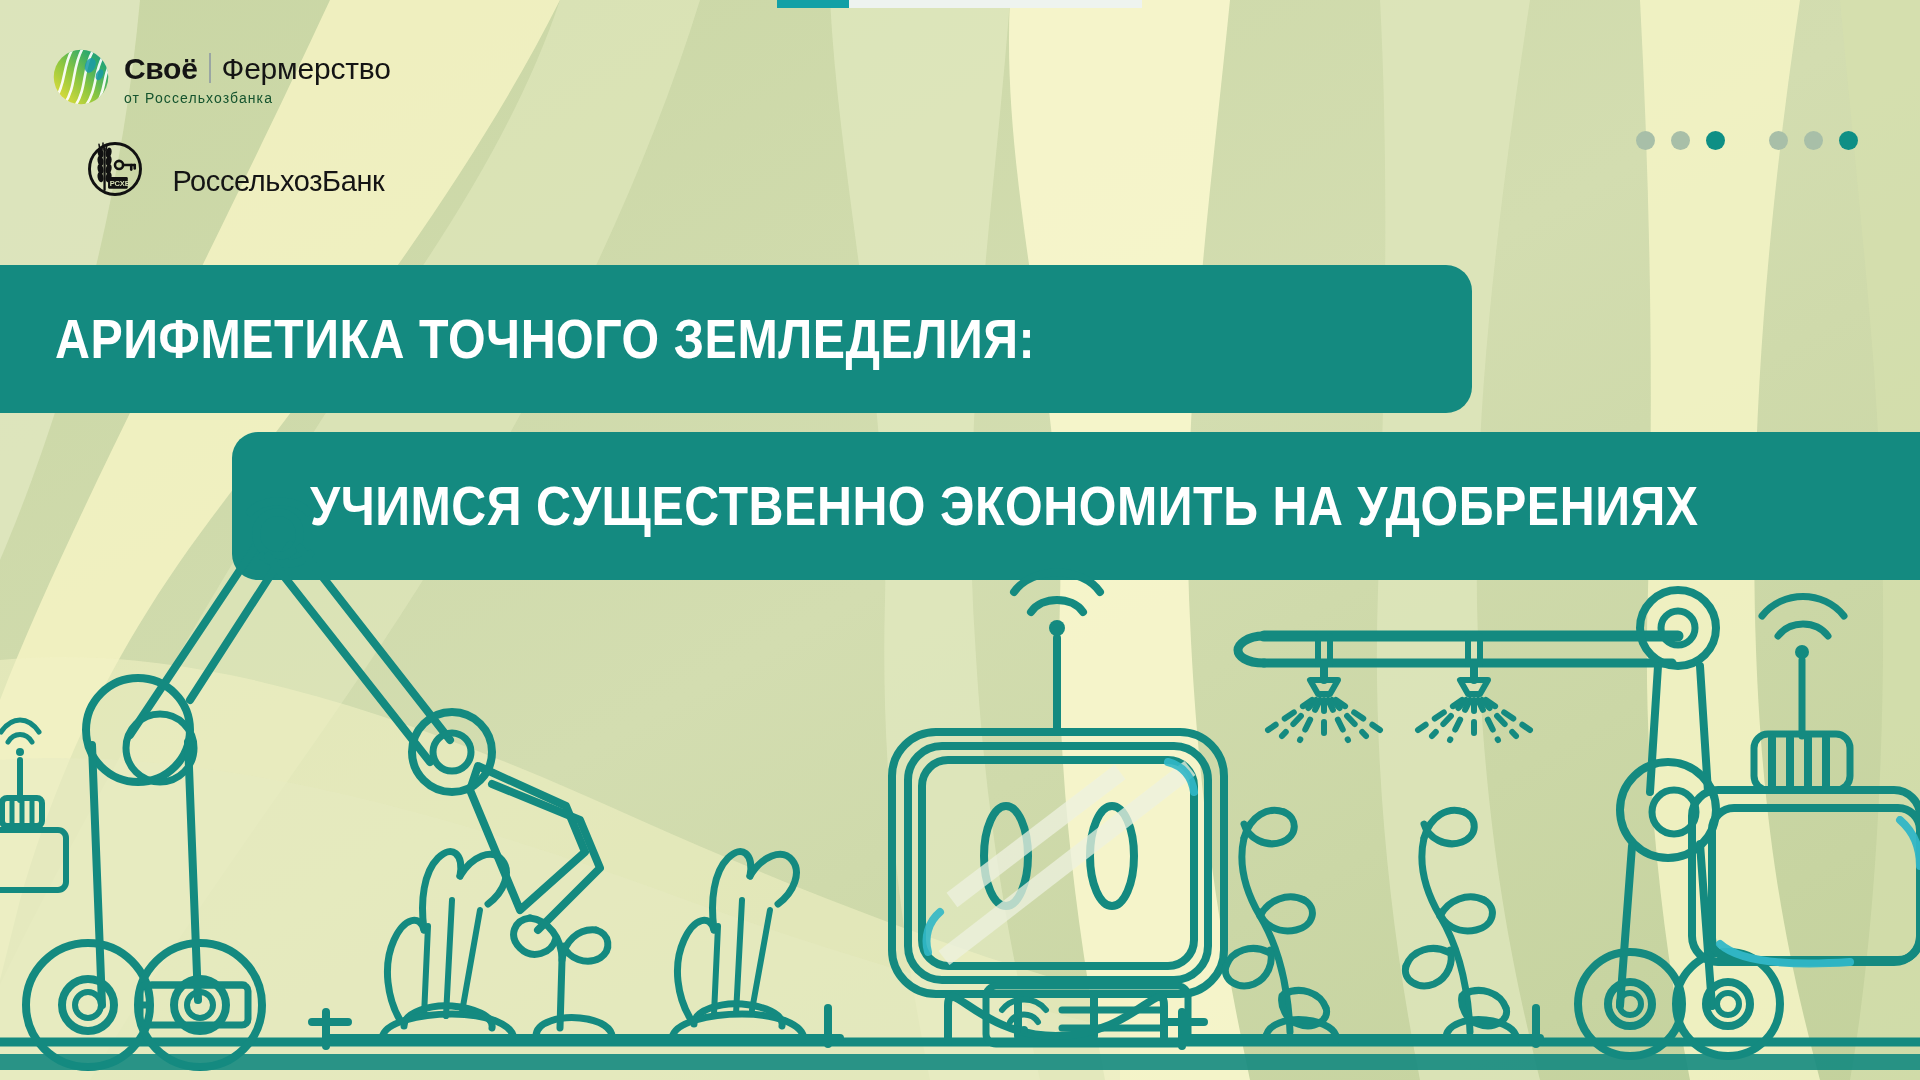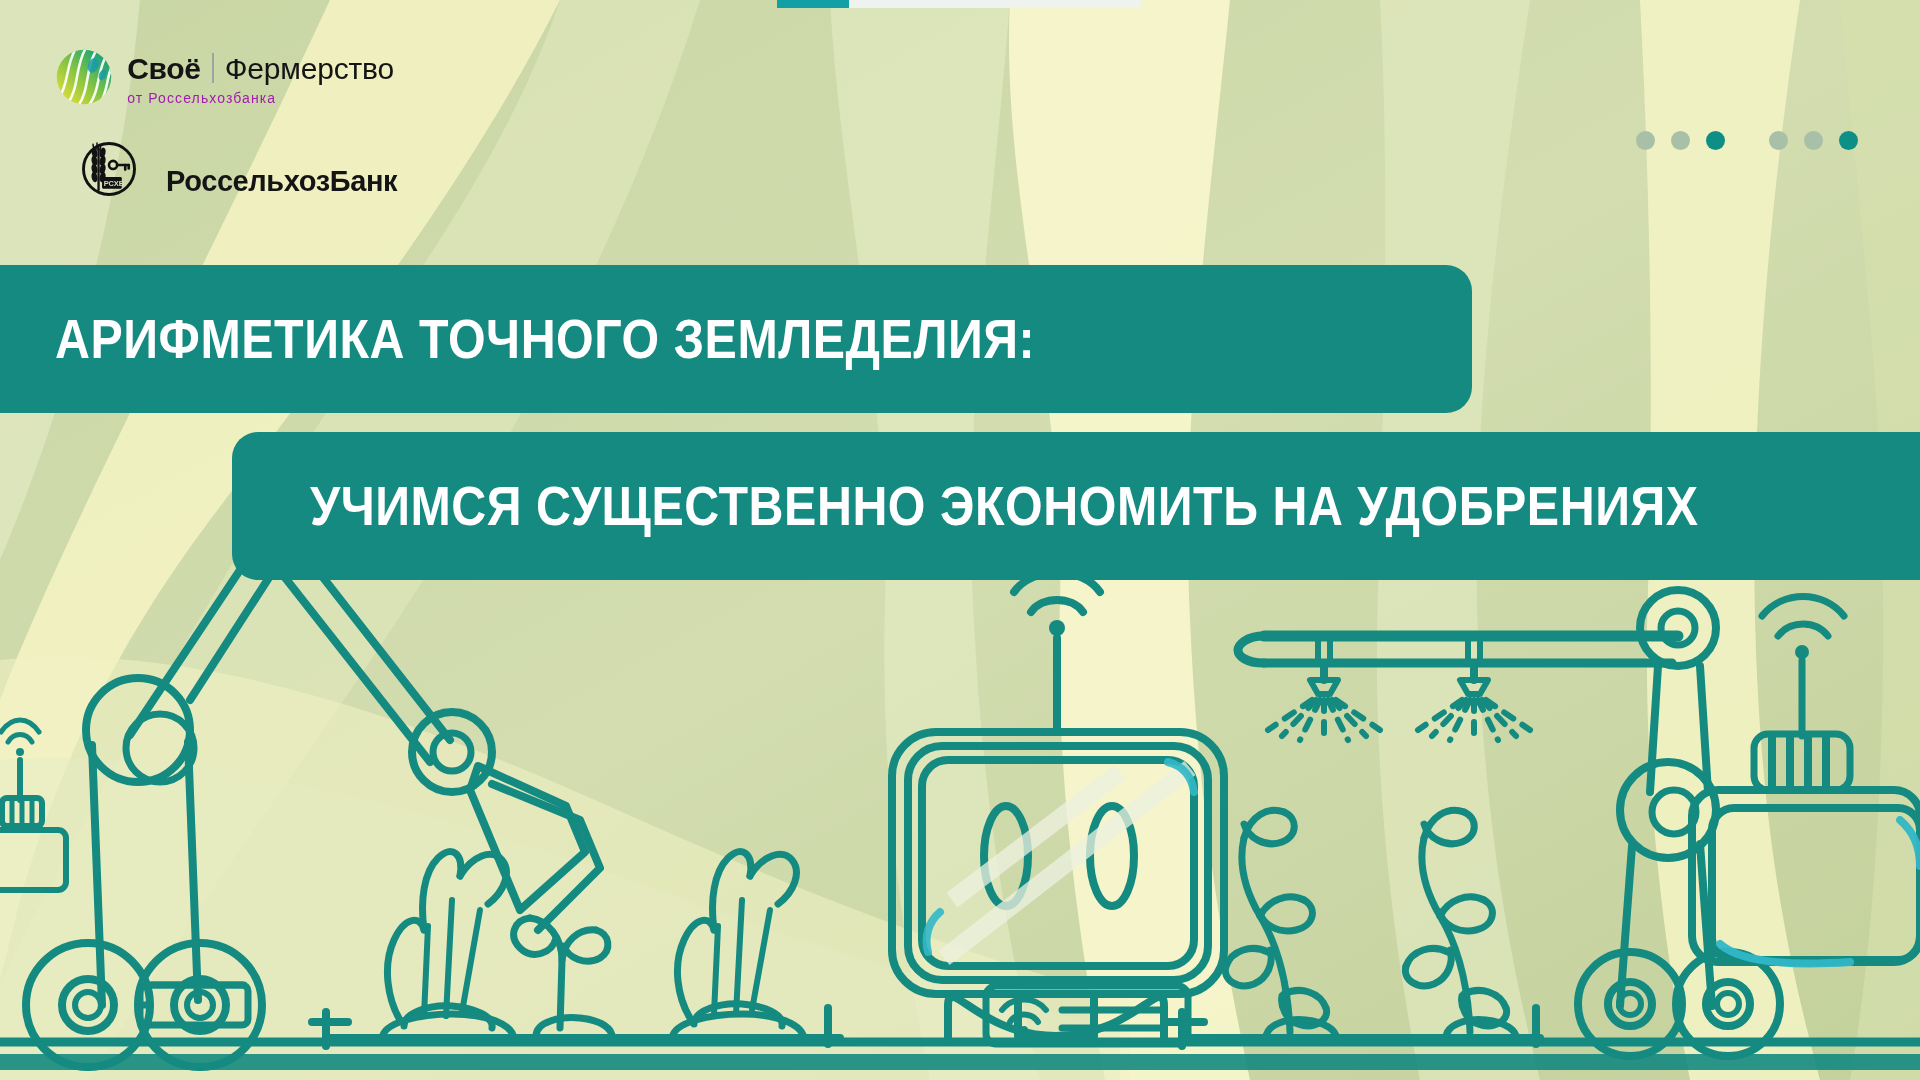--- a/index.html
+++ b/index.html
@@ -109,38 +109,38 @@
   }
   .svoe-sub-main {
     font-size: 30px;
     font-weight: 400;
     color: #141414;
     letter-spacing: -0.2px;
   }
   .svoe-tag {
     margin-top: 7px;
     font-size: 14px;
-    color: #a21caf;
+    color: #14532d;
     letter-spacing: 1.1px;
   }
 
   .logo-rshb {
     display: flex;
     align-items: flex-end;
     gap: 28px;
     margin-left: 28px;
   }
   .rshb-mark {
     width: 58px;
     height: 58px;
     flex: 0 0 58px;
   }
   .rshb-text {
     font-size: 29px;
-    font-weight: bold;
+    font-weight: normal;
     color: #141414;
     letter-spacing: -0.4px;
   }
 
   
   .dots {
     position: absolute;
     top: 131px;
     left: 1636px;
     display: flex;

